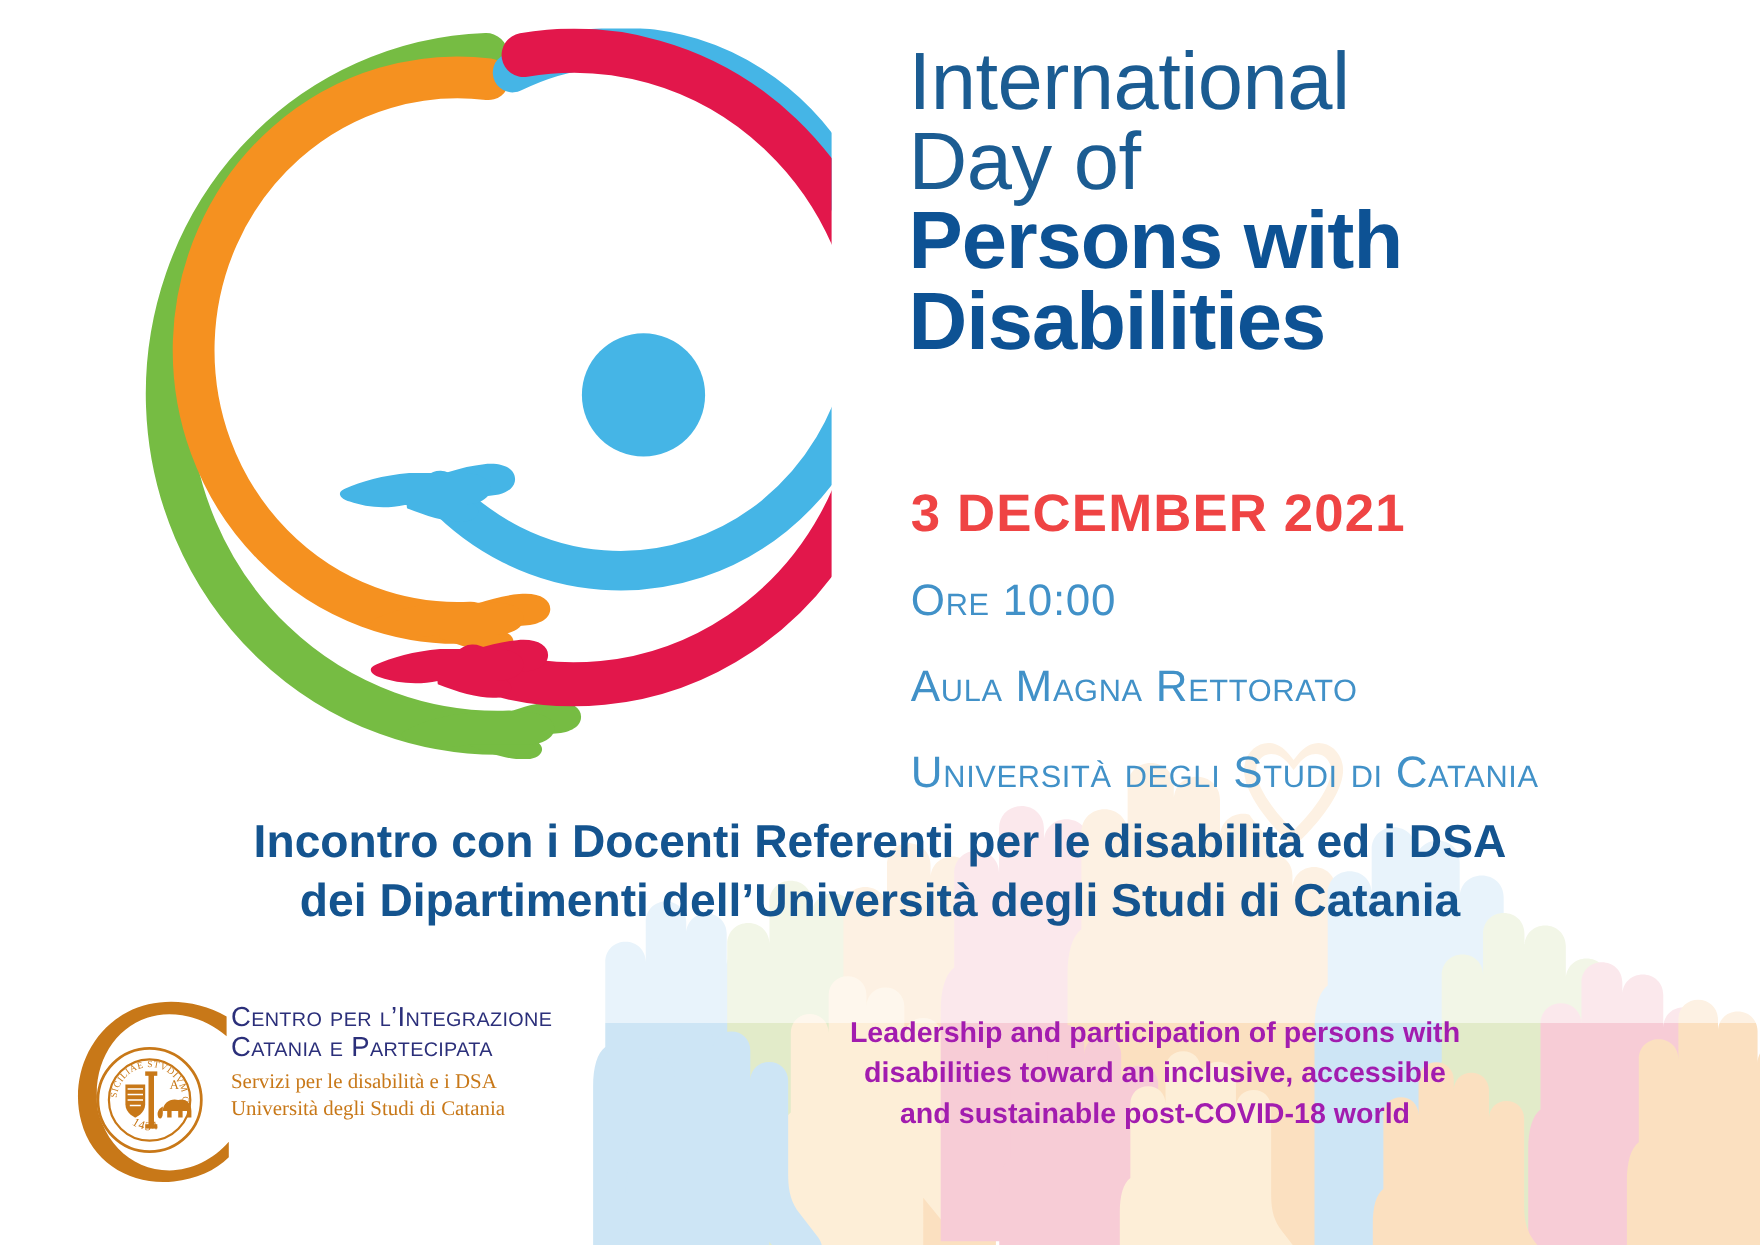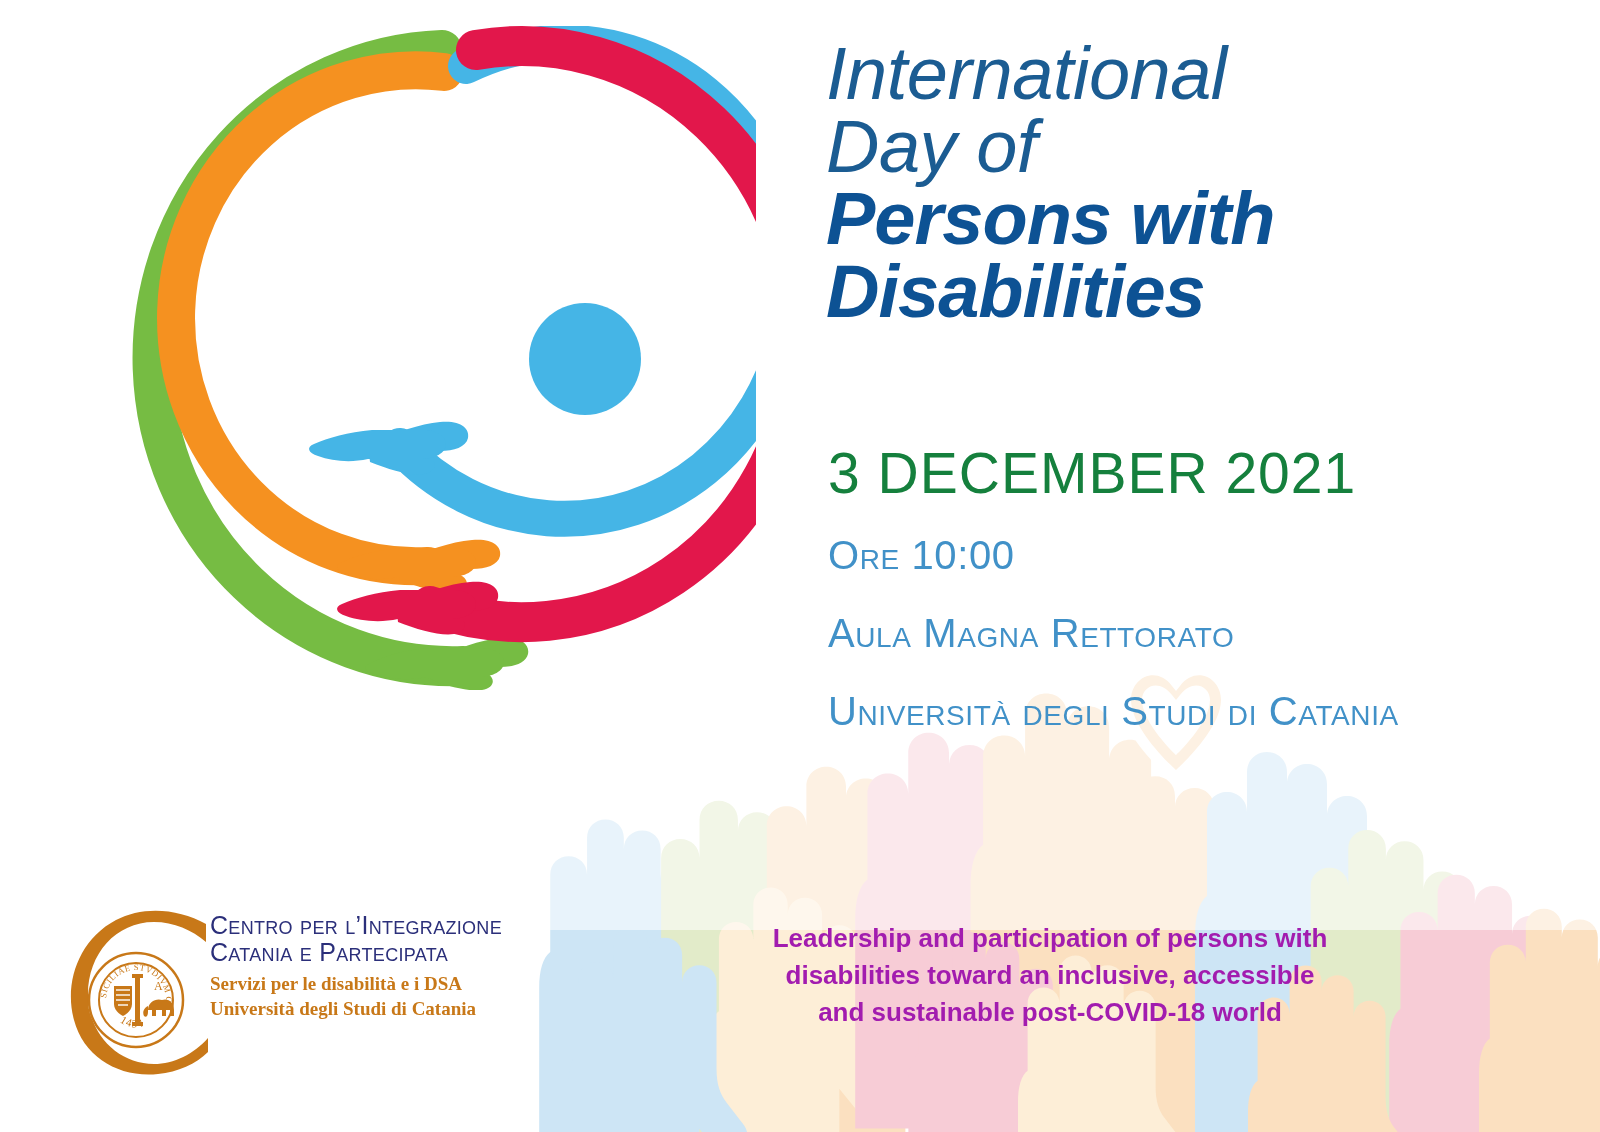--- a/index.html
+++ b/index.html
@@ -39,43 +39,42 @@
     width: 628px;
     height: 664px;
   }
 
   
   #title-block {
     position: absolute;
     left: 826px;
     top: 38px;
     width: 740px;
-    font-style: italic;
   }
   .t-line {
     color: #1b5c92;
     font-size: 74px;
     line-height: 0.98;
     letter-spacing: -0.5px;
     white-space: nowrap;
   }
   .t-line.light { font-weight: 400; }
   .t-line.bold  { font-weight: 700; color: #0d5294; letter-spacing: -1px; }
 
   #date-block {
     position: absolute;
     left: 828px;
     top: 444px;
     width: 760px;
   }
   .d-big {
-    color: #15803d;
-    font-size: 57px;
+    color: #ef4444;
+    font-size: 48px;
     line-height: 1.02;
-    font-weight: 400;
+    font-weight: 700;
     letter-spacing: 1px;
     white-space: nowrap;
   }
   .d-small {
     color: #4191c8;
     font-size: 40px;
     line-height: 1.25;
     font-weight: 400;
     letter-spacing: 0.6px;
     font-variant: small-caps;
@@ -146,21 +145,21 @@
     line-height: 1.08;
     font-variant: small-caps;
     letter-spacing: 0.3px;
     white-space: nowrap;
   }
   .cinap-serv {
     color: #c87818;
     font-family: "Liberation Serif", serif;
     font-size: 19px;
     line-height: 1.3;
-    font-weight: 700;
+    font-weight: 400;
     white-space: nowrap;
   }
 </style>
 </head>
 <body>
 
 <div id="poster">
 
   <svg id="hands-bg" viewBox="0 0 1600 1132" aria-hidden="true">
     <defs>
@@ -318,20 +317,24 @@
     <div class="t-line bold">Disabilities</div>
   </div>
 
   <div id="date-block">
     <div class="d-big">3 DECEMBER 2021</div>
     <div class="d-small">Ore 10:00</div>
     <div class="d-small">Aula Magna Rettorato</div>
     <div class="d-small">Università degli Studi di Catania</div>
   </div>
 
+  <div id="headline">
+    <div>Incontro con i Docenti Referenti per le disabilità ed i DSA</div>
+    <div>dei Dipartimenti dell’Università degli Studi di Catania</div>
+  </div>
 
   <div id="tagline">
     <div>Leadership and participation of persons with</div>
     <div>disabilities toward an inclusive, accessible</div>
     <div>and sustainable post-COVID-18 world</div>
   </div>
 
   <div id="cinap">
 
     <svg id="cinap-mark" viewBox="0 0 160 172" aria-hidden="true">

